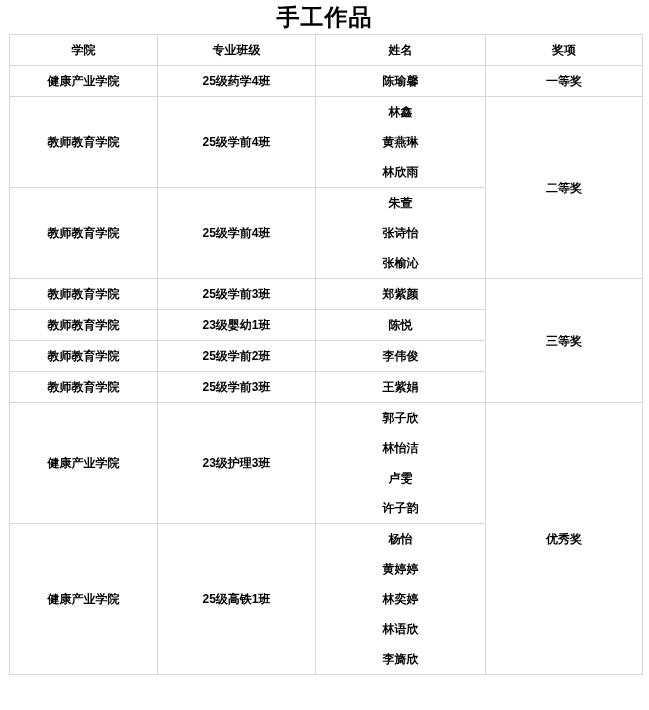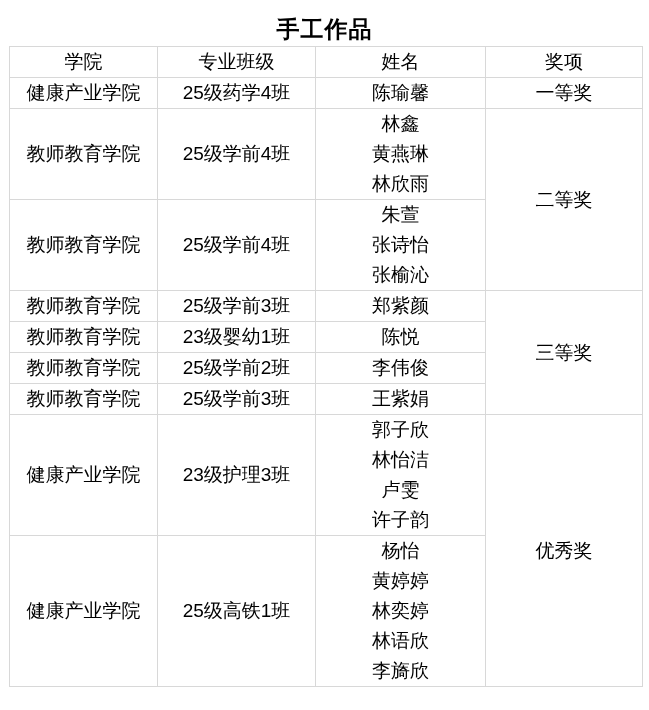--- a/index.html
+++ b/index.html
@@ -18,36 +18,36 @@
     position: relative;
     width: 649px;
     height: 710px;
     background: #ffffff;
   }
   .title {
     text-align: center;
     font-size: 23px;
     font-weight: bold;
     line-height: 34px;
-    padding-top: 12px;
+    padding-top: 0;
     letter-spacing: 1px;
   }
   table.award-table {
     border-collapse: collapse;
     width: 633px;
     margin-left: 9px;
     table-layout: fixed;
   }
   table.award-table td,
   table.award-table th {
     border: 1px solid #d8d8d8;
     text-align: center;
     vertical-align: middle;
-    font-size: 19px;
-    font-weight: normal;
+    font-size: 12px;
+    font-weight: bold;
     padding: 0;
     line-height: 30px;
     white-space: nowrap;
   }
   table.award-table thead td {
     height: 30px;
   }
   col.c-college { width: 148px; }
   col.c-class   { width: 158px; }
   col.c-name    { width: 170px; }

